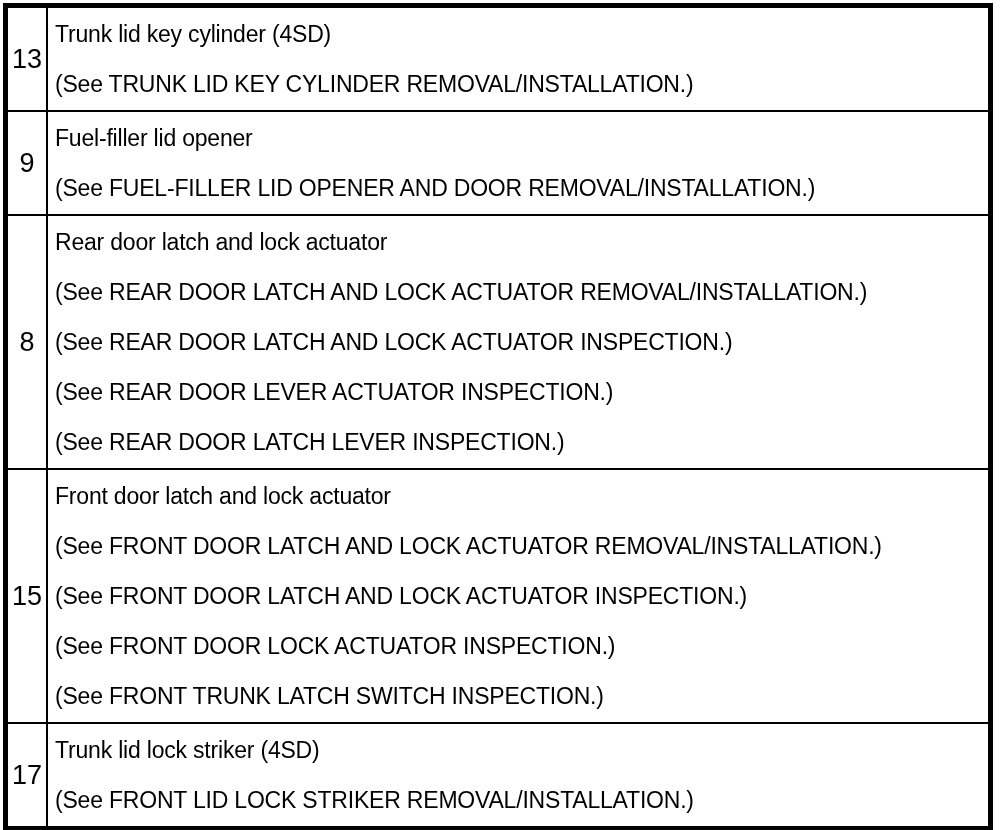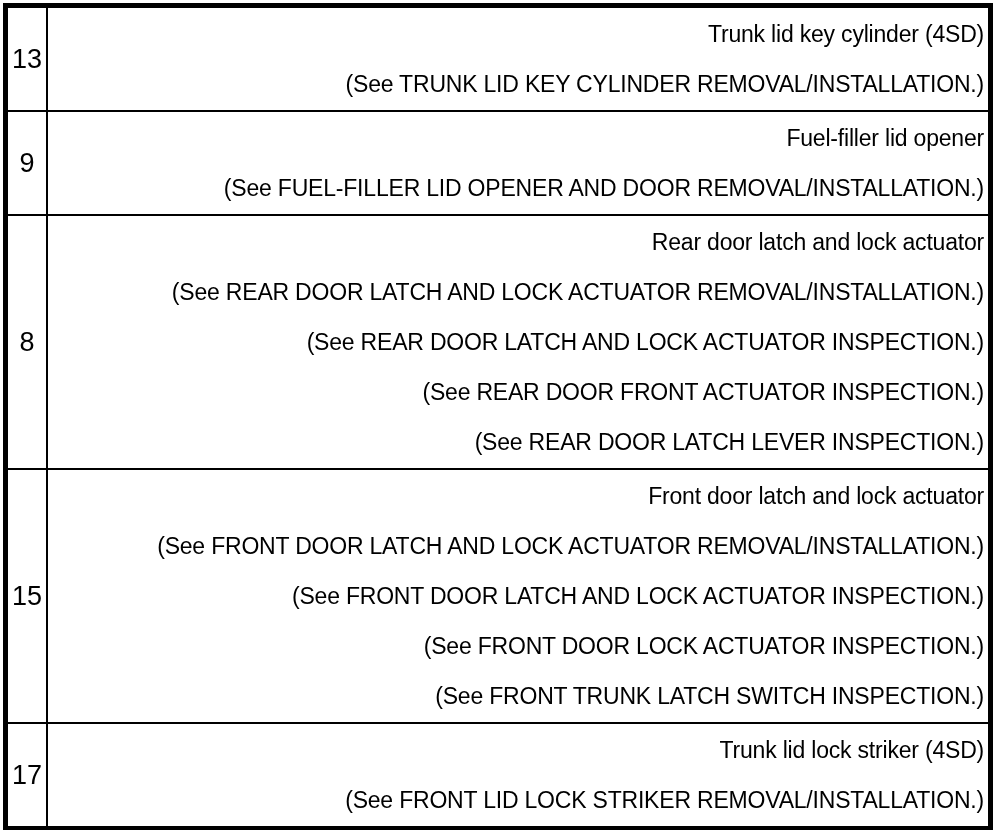--- a/index.html
+++ b/index.html
@@ -29,21 +29,20 @@
     vertical-align: middle;
   }
   td.num-cell {
     width: 38px;
     text-align: center;
     font-size: 27px;
     padding: 0;
   }
   td.content-cell {
     padding: 1px 4px 1px 7px;
-    text-align: right;
   }
   .line {
     font-size: 23px;
     line-height: 50px;
     white-space: nowrap;
     overflow: hidden;
     letter-spacing: -0.2px;
   }
 </style>
 </head>
@@ -65,21 +64,21 @@
             <div class="line">Fuel-filler lid opener</div>
             <div class="line">(See FUEL-FILLER LID OPENER AND DOOR REMOVAL/INSTALLATION.)</div>
           </td>
         </tr>
         <tr>
           <td class="num-cell">8</td>
           <td class="content-cell">
             <div class="line">Rear door latch and lock actuator</div>
             <div class="line">(See REAR DOOR LATCH AND LOCK ACTUATOR REMOVAL/INSTALLATION.)</div>
             <div class="line">(See REAR DOOR LATCH AND LOCK ACTUATOR INSPECTION.)</div>
-            <div class="line">(See REAR DOOR FRONT ACTUATOR INSPECTION.)</div>
+            <div class="line">(See REAR DOOR LEVER ACTUATOR INSPECTION.)</div>
             <div class="line">(See REAR DOOR LATCH LEVER INSPECTION.)</div>
           </td>
         </tr>
         <tr>
           <td class="num-cell">15</td>
           <td class="content-cell">
             <div class="line">Front door latch and lock actuator</div>
             <div class="line">(See FRONT DOOR LATCH AND LOCK ACTUATOR REMOVAL/INSTALLATION.)</div>
             <div class="line">(See FRONT DOOR LATCH AND LOCK ACTUATOR INSPECTION.)</div>
             <div class="line">(See FRONT DOOR LOCK ACTUATOR INSPECTION.)</div>

